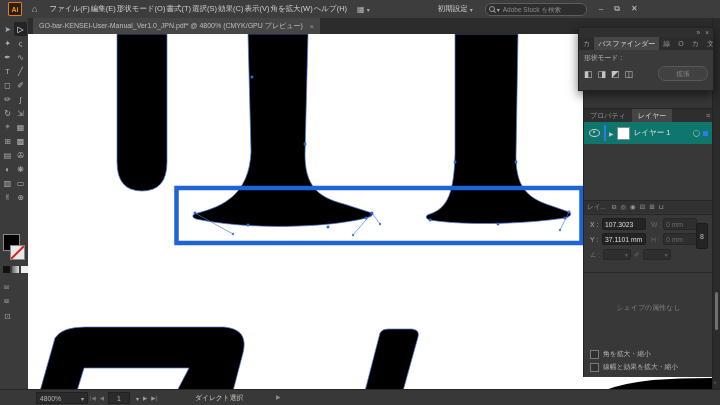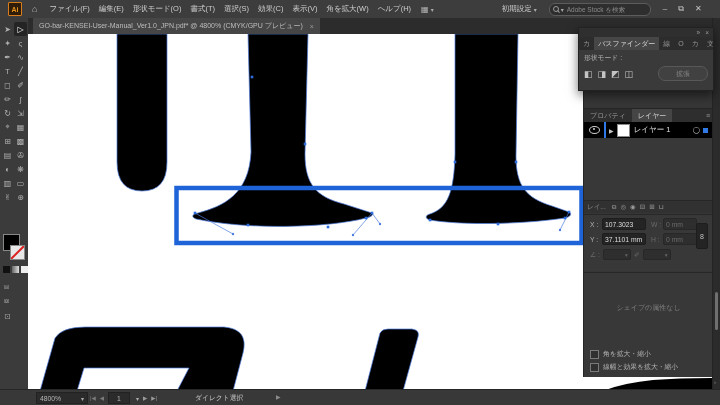--- a/index.html
+++ b/index.html
@@ -5,21 +5,21 @@
   html,body{margin:0;padding:0;background:#222;}
   .app{position:relative;width:720px;height:405px;overflow:hidden;background:#3d3d3d;
        font-family:"Liberation Sans","DejaVu Sans",sans-serif;color:#cfcfcf;
        -webkit-font-smoothing:antialiased;}
   
   .menubar{position:absolute;left:0;top:0;width:720px;height:18px;background:#3d3d3d;
            display:flex;align-items:center;font-size:7.5px;color:#cfcfcf;}
   .ai-logo{width:12px;height:12px;margin-left:8px;border:1px solid #d97e1f;background:#2f1d07;
            color:#e8941f;font-size:7px;font-weight:bold;display:flex;align-items:center;justify-content:center;border-radius:1px;}
   .home{margin-left:10px;font-size:9px;color:#c0c0c0;}
-  .menus{display:flex;gap:9px;margin-left:12px;white-space:nowrap;}
+  .menus{display:flex;gap:1px;margin-left:12px;white-space:nowrap;}
   .menus span{cursor:default;}
   .ws-icon{margin-left:10px;font-size:8px;color:#bbb;}
   .caret{font-size:6px;color:#aaa;margin-left:2px;}
   .preset{margin-left:68px;display:flex;align-items:center;}
   .searchbox{margin-left:12px;width:94px;height:11px;background:#2e2e2e;border:1px solid #5c5c5c;
              border-radius:6px;display:flex;align-items:center;padding:0 3px;}
   .mag{width:4px;height:4px;border:1px solid #999;border-radius:50%;position:relative;flex:0 0 auto;}
   .mag::after{content:"";position:absolute;left:3px;top:4px;width:3px;height:1px;background:#999;transform:rotate(45deg);}
   .searchbox input{flex:1;min-width:0;background:transparent;border:none;outline:none;
                    font-size:6.5px;color:#aaa;font-family:inherit;padding:0 0 0 3px;}
@@ -57,21 +57,21 @@
   .mode-label{color:#b5b5b5;font-size:6.8px;}
   .mode-row{display:flex;align-items:center;margin-top:3px;gap:5px;}
   .pf-btn{font-size:9px;color:#c4c4c4;}
   .expand-btn{margin-left:auto;width:48px;height:13px;border:1px solid #585858;border-radius:7px;background:#414141;
               color:#8a8a8a;font-size:6.8px;display:flex;align-items:center;justify-content:center;}
   .group{position:absolute;left:583px;width:129px;background:#383838;border-left:1px solid #262626;border-top:1px solid #272727;}
   .ptabs{height:13px;background:#2e2e2e;display:flex;font-size:7px;}
   .ptab{padding:0 6px;display:flex;align-items:center;color:#969696;white-space:nowrap;}
   .ptab.active{background:#454545;color:#d2d2d2;}
   .ptabs .menu{margin-left:auto;padding-right:3px;display:flex;align-items:center;color:#9a9a9a;}
-  .layer-row{height:16px;background:#000000;display:flex;align-items:center;font-size:7.5px;color:#e2e2e2;}
+  .layer-row{height:22px;background:#0f766e;display:flex;align-items:center;font-size:7.5px;color:#e2e2e2;}
   .eye{width:9px;height:6px;border:1px solid #cfcfcf;border-radius:50%;position:relative;margin:0 4px 0 5px;flex:0 0 auto;}
   .eye::after{content:"";position:absolute;left:2.5px;top:1px;width:2px;height:2px;border-radius:50%;background:#cfcfcf;}
   .lcolor{width:2px;height:16px;background:#2f7ae5;margin-right:3px;flex:0 0 auto;}
   .larrow{font-size:6px;color:#c5c5c5;margin-right:3px;}
   .lthumb{width:11px;height:11px;background:#fff;border:1px solid #8a8a8a;margin-right:4px;flex:0 0 auto;}
   .ltarget{margin-left:auto;font-size:6.5px;color:#cfcfcf;}
   .lsel{width:5px;height:5px;background:#2f7ae5;margin:0 5px 0 3px;flex:0 0 auto;}
   .layers-footer{position:absolute;left:0;bottom:0;width:100%;height:13px;background:#313131;border-top:1px solid #272727;
                  display:flex;align-items:center;font-size:6.5px;color:#9a9a9a;gap:4px;padding:0 3px;box-sizing:border-box;}
   .layers-footer .lbl{color:#8a8a8a;margin-right:2px;}

